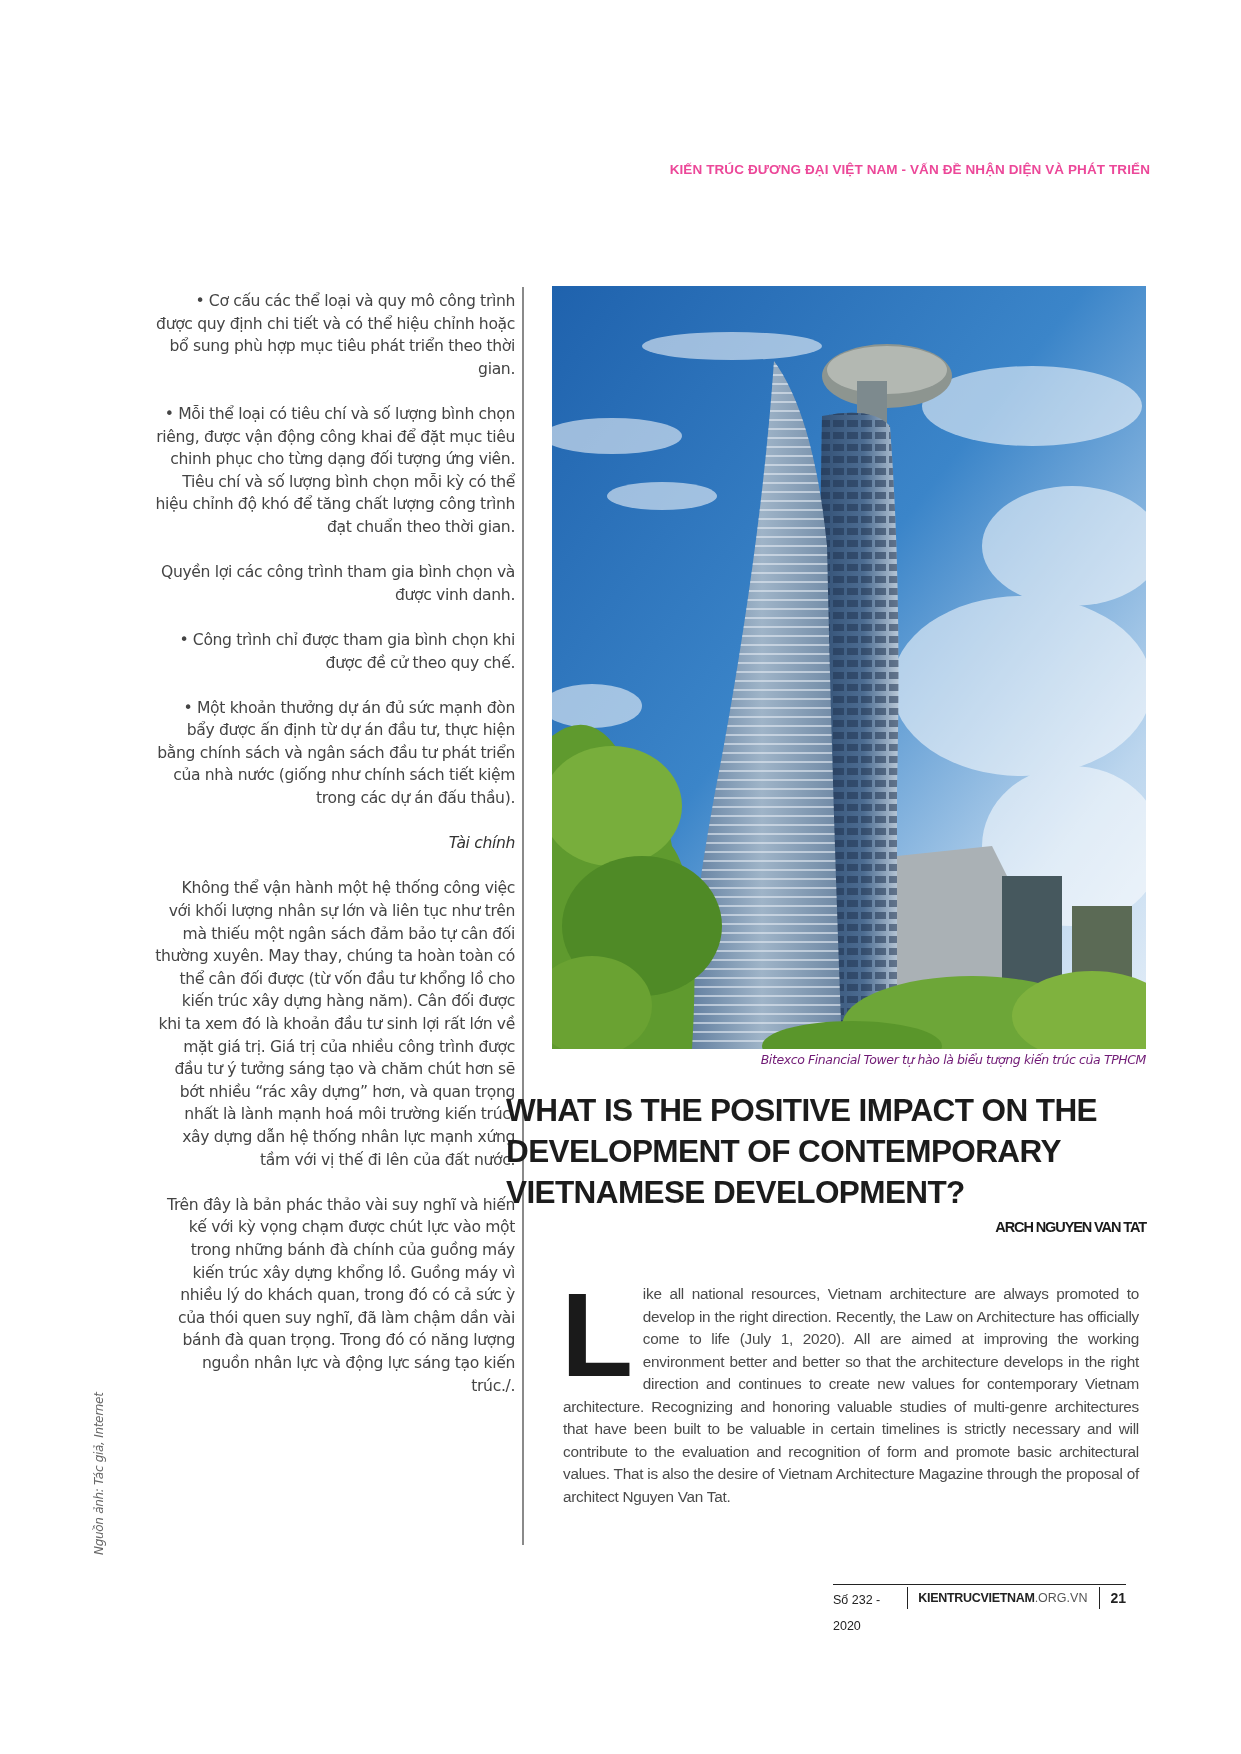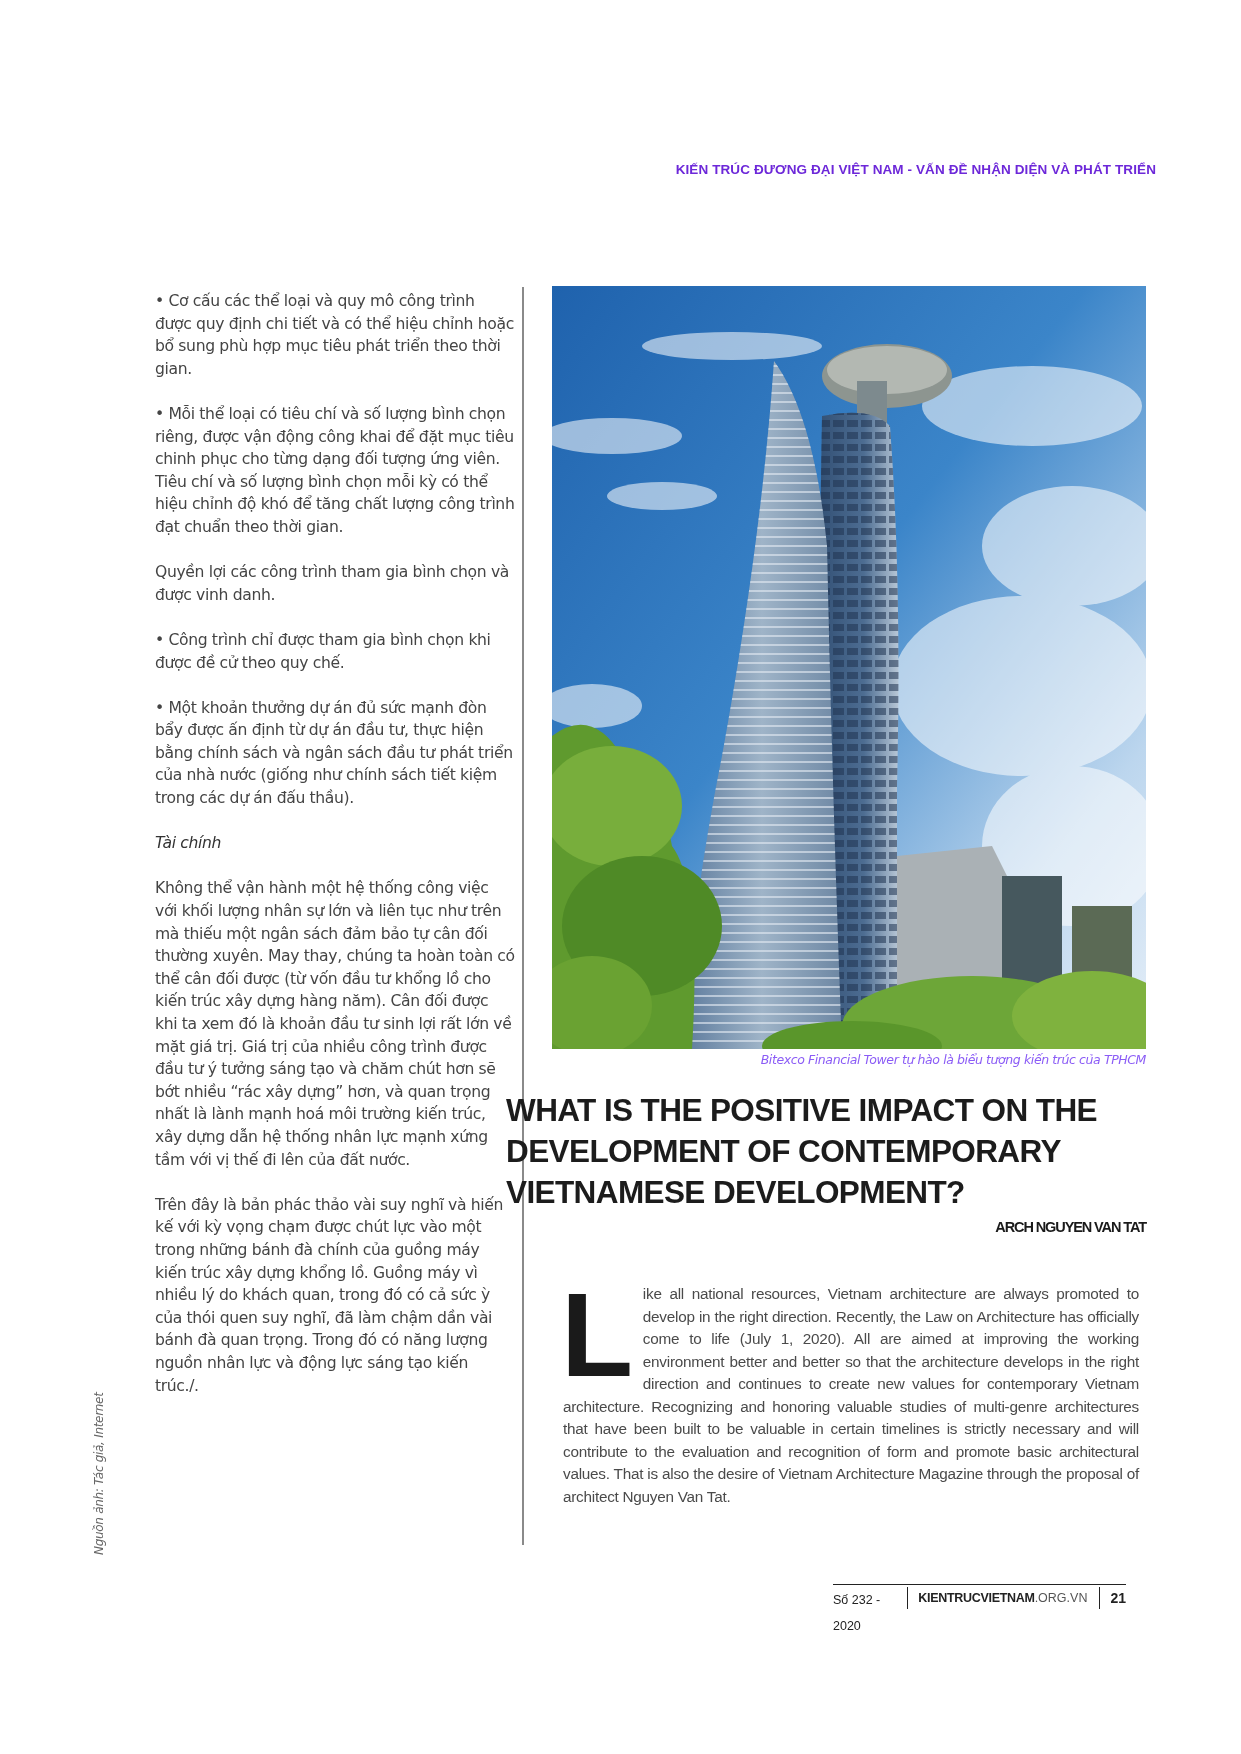--- a/index.html
+++ b/index.html
@@ -1,36 +1,36 @@
 <!DOCTYPE html>
 <html><head>
 <meta charset="utf-8">
 <style>
   html, body { margin:0; padding:0; background:#ffffff; }
   body { width:1241px; height:1754px; position:relative; overflow:hidden;
          font-family:"Liberation Sans", sans-serif; color:#3a3a3a; }
 
-  .running-head { position:absolute; top:162px; right:85px;
+  .running-head { position:absolute; top:162px; right:91px;
     font-family:"Liberation Sans", sans-serif; font-weight:bold; font-size:13.5px;
-    letter-spacing:0.1px; color:#6d28d9; white-space:nowrap; }
+    letter-spacing:0.1px; color:#ec4899; white-space:nowrap; }
 
   .left-col { position:absolute; left:155px; top:290px; width:360px;
     font-family:"DejaVu Sans", sans-serif; font-size:15.6px; line-height:22.6px;
-    color:#444; letter-spacing:-0.35px; font-weight:normal; }
+    color:#444; letter-spacing:-0.35px; font-weight:normal;text-align:right; }
   .left-col p { margin:0 0 22.6px 0; }
   .left-col p.subhead { font-style:italic; color:#333; }
 
   .col-rule { position:absolute; left:522px; top:287px; width:2px; height:1258px; background:#8a8a8a; }
 
   .photo { position:absolute; left:552px; top:286px; width:594px; height:763px; overflow:hidden; }
   .photo svg { display:block; width:100%; height:100%; }
 
   .caption { position:absolute; right:95px; top:1052px;
     font-family:"DejaVu Sans", sans-serif; font-style:italic; font-size:12.5px;
-    color:#8b5cf6; letter-spacing:-0.4px; white-space:nowrap; }
+    color:#701a75; letter-spacing:-0.4px; white-space:nowrap; }
 
   .headline { position:absolute; right:95px; top:1090px; width:640px; text-align:left;
     font-family:"Liberation Sans", sans-serif; font-weight:bold; font-size:31.5px;
     line-height:41px; color:#1c1c1c; letter-spacing:-0.6px; margin:0; }
 
   .byline { position:absolute; right:95px; top:1219px;
     font-family:"Liberation Sans", sans-serif; font-weight:bold; font-size:14.5px;
     color:#1a1a1a; letter-spacing:-1.1px; white-space:nowrap; }
 
   .abstract { position:absolute; left:563px; top:1283px; width:576px;

